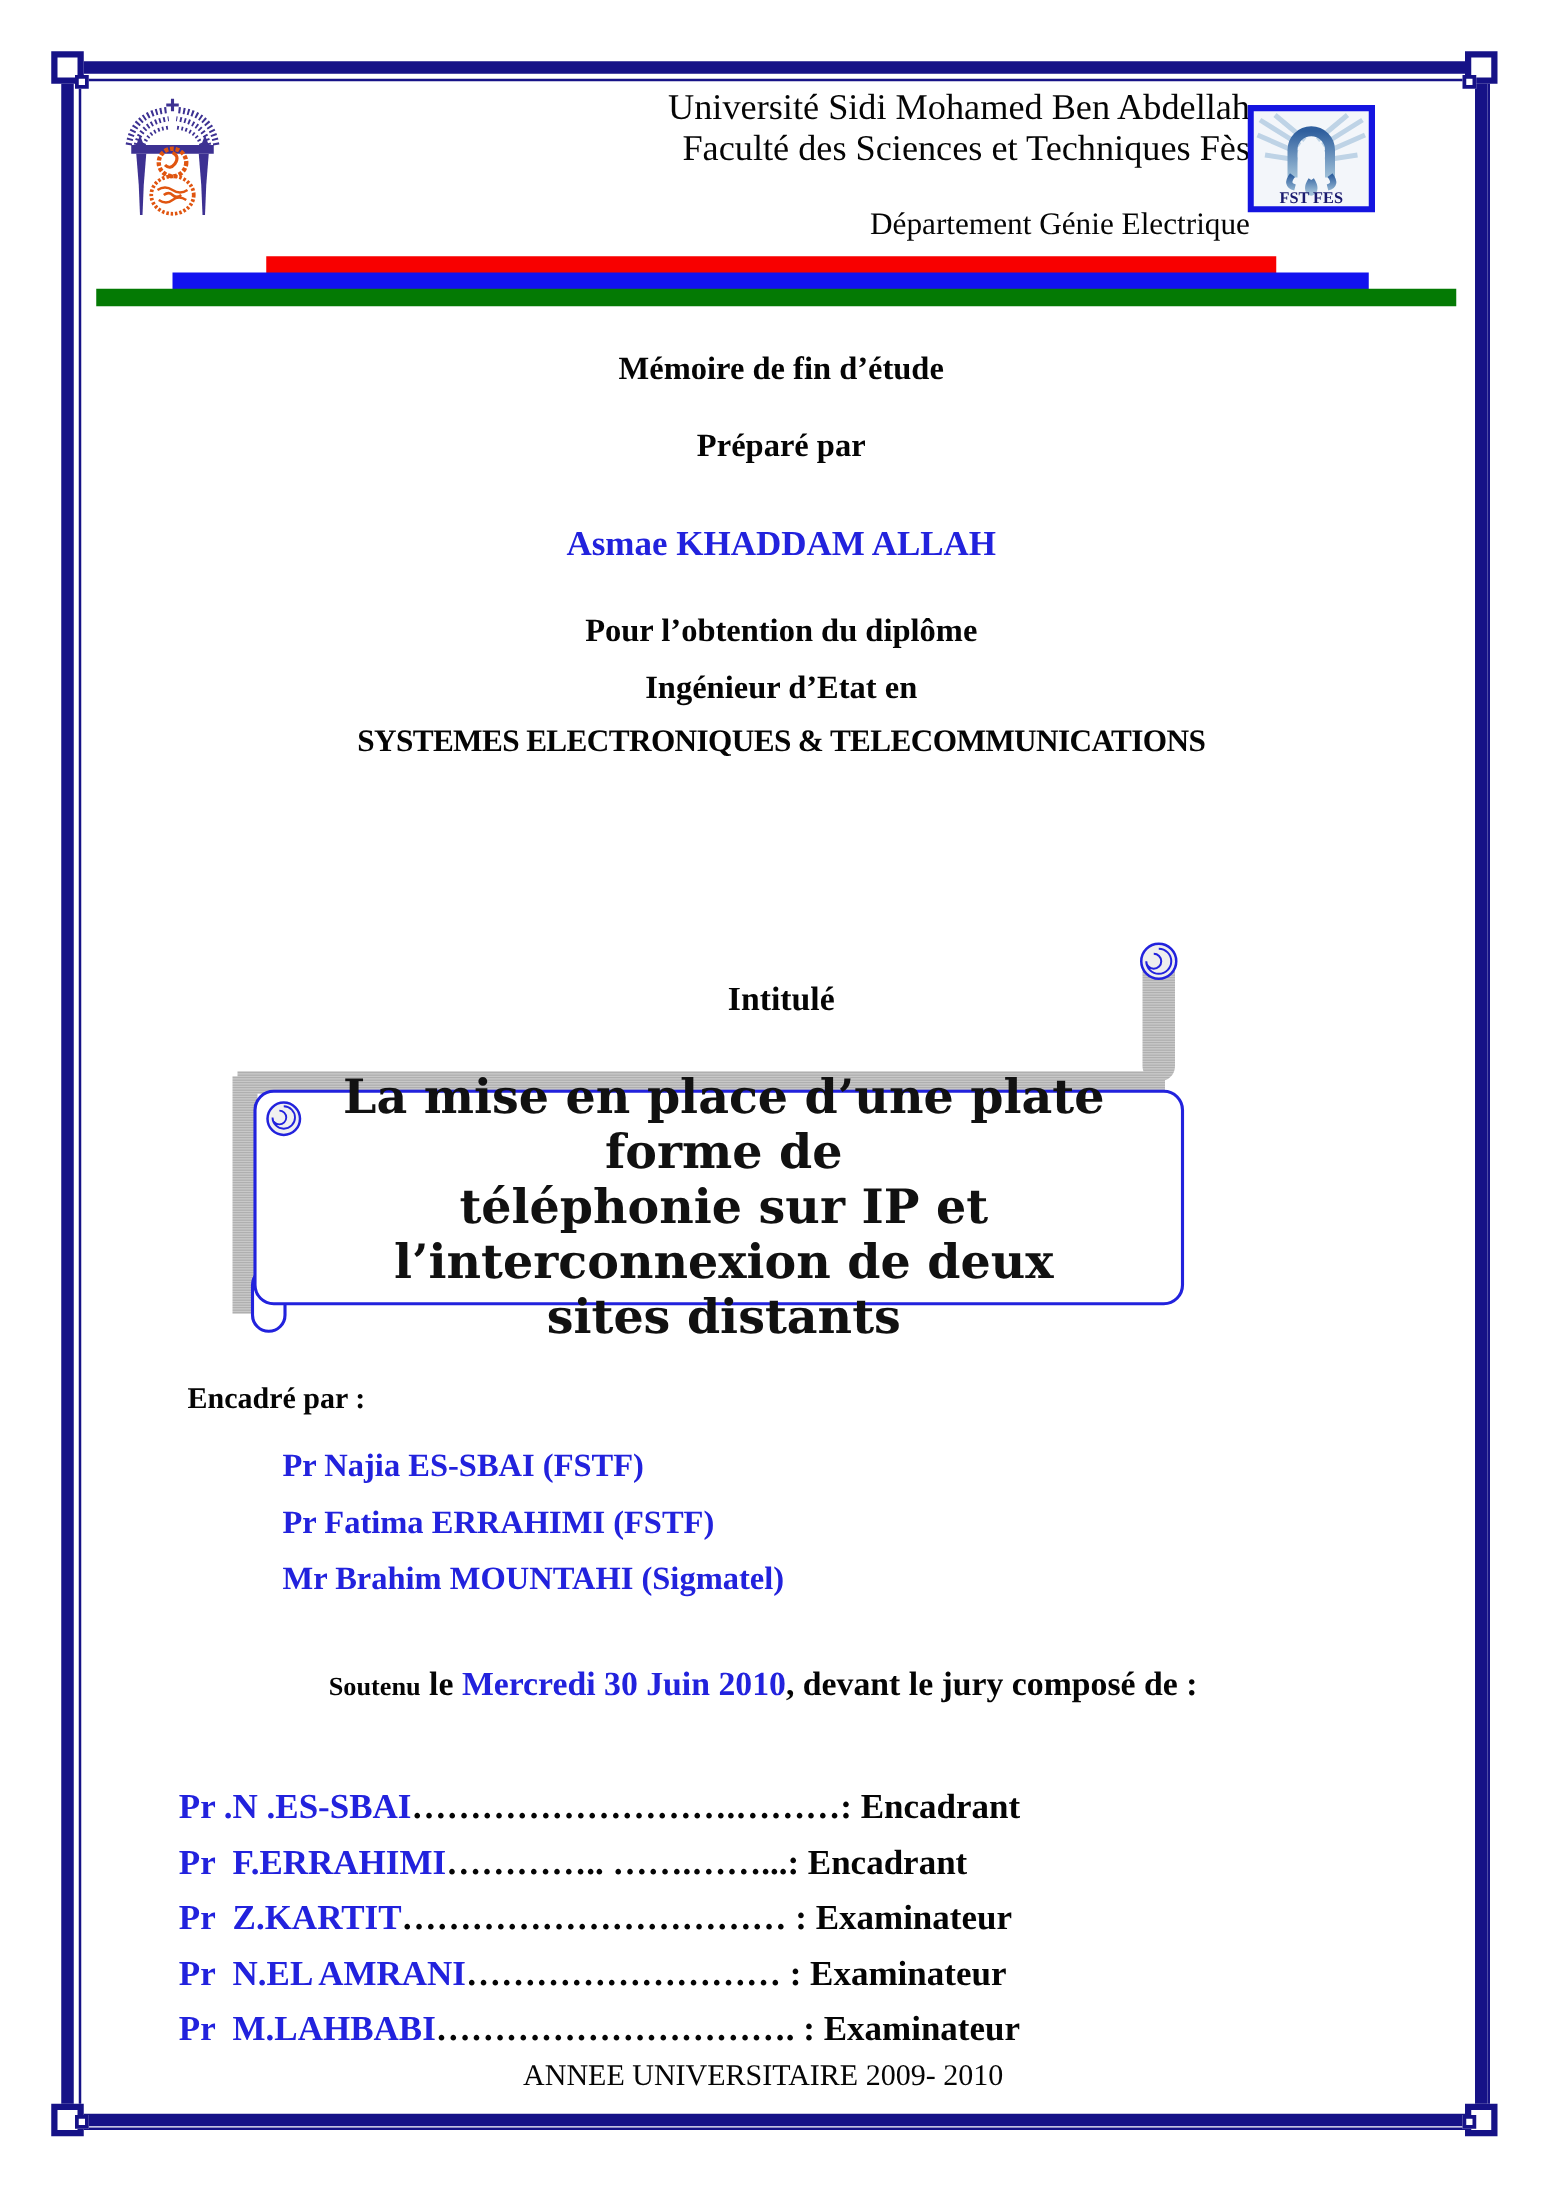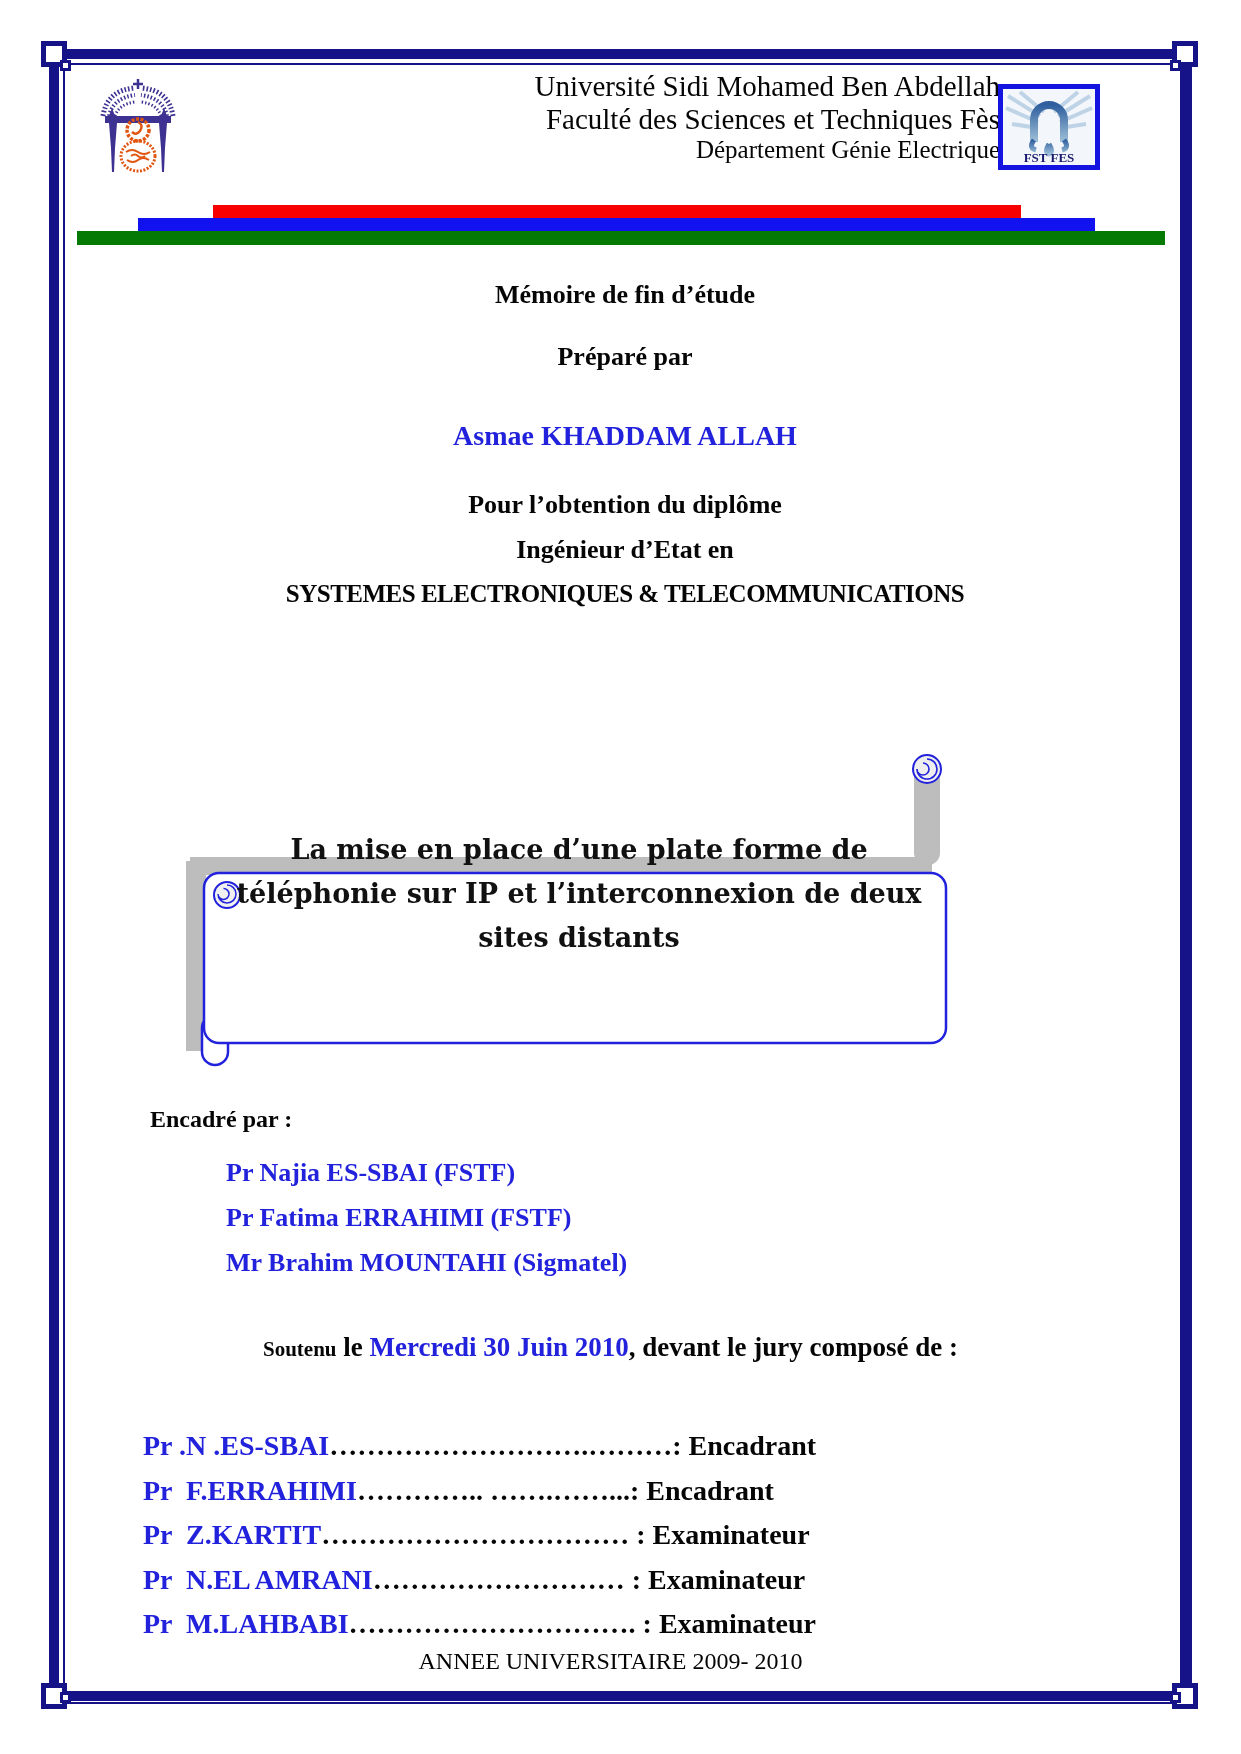--- a/index.html
+++ b/index.html
@@ -11,40 +11,40 @@
   .frame-thick{position:absolute;left:49px;top:49px;width:1141px;height:1652px;border:10px solid #161287;box-sizing:border-box;}
   .frame-thin{position:absolute;left:63px;top:63px;width:1129px;height:1641px;border:2px solid #161287;box-sizing:border-box;}
   .knot{position:absolute;width:26px;height:26px;border:5px solid #161287;background:#ffffff;box-sizing:border-box;}
   .knot-mini{position:absolute;width:11px;height:11px;border:3px solid #161287;background:#ffffff;box-sizing:border-box;}
   
   .emblem{position:absolute;left:95px;top:76px;width:86px;height:102px;}
   .fst-logo{position:absolute;left:998px;top:84px;width:102px;height:86px;}
   .header-text{position:absolute;left:220px;top:70px;width:780px;text-align:right;}
   .hl1{font-size:29px;line-height:33px;}
   .hl2{font-size:29px;line-height:32px;}
-  .hl3{font-size:25px;line-height:30px;}
+  .hl3{font-size:25px;line-height:30px;margin-top:30px;}
   
   .bar{position:absolute;}
   .bar-red{left:213px;top:205px;width:808px;height:14px;}
   .bar-blue{left:138px;top:218px;width:957px;height:14px;}
   .bar-green{left:77px;top:231px;width:1088px;height:14px;}
   
   .cline{position:absolute;left:0;right:20px;text-align:center;font-weight:bold;padding-left:29px;}
   .memoire{top:280px;font-size:26px;}
   .prepare{top:342px;font-size:26px;}
   .author{top:420px;font-size:28px;color:#2222dd;}
   .pour{top:490px;font-size:26px;}
   .ingenieur{top:535px;font-size:26px;}
   .systemes{top:580px;font-size:25px;letter-spacing:-0.5px;}
   .intitule{top:784px;font-size:27px;}
   
   .banner-svg{position:absolute;left:172px;top:735px;}
   .banner-text{
-    position:absolute;left:205px;top:828px;width:748px;text-align:center;
-    font-family:"DejaVu Serif","Liberation Serif",serif;font-weight:bold;font-size:27px;line-height:44px;color:#111;
+    position:absolute;left:205px;top:855px;width:748px;text-align:center;
+    font-family:"DejaVu Serif","Liberation Serif",serif;font-weight:bold;font-size:38px;line-height:44px;color:#111;
   }
   
   .encadre{position:absolute;left:150px;top:1106px;font-size:24px;font-weight:bold;}
   .supervisors{position:absolute;left:226px;top:1150px;font-size:26px;font-weight:bold;color:#2222dd;}
   .supervisors div{height:45px;line-height:45px;white-space:pre;}
   
   .soutenu{position:absolute;left:0;right:20px;top:1332px;text-align:center;font-weight:bold;font-size:27px;}
   .soutenu .small{font-size:21px;}
   .soutenu .date{color:#2222dd;}
   
@@ -125,20 +125,21 @@
   <div class="bar bar-red" style="background:#f80000"></div>
   <div class="bar bar-blue" style="background:#1212f0"></div>
   <div class="bar bar-green" style="background:#047a04"></div>
 
   <div class="cline memoire">Mémoire de fin d’étude</div>
   <div class="cline prepare">Préparé par</div>
   <div class="cline author">Asmae KHADDAM ALLAH</div>
   <div class="cline pour">Pour l’obtention du diplôme</div>
   <div class="cline ingenieur">Ingénieur d’Etat en</div>
   <div class="cline systemes">SYSTEMES ELECTRONIQUES &amp; TELECOMMUNICATIONS</div>
+  <div class="cline intitule">Intitulé</div>
 
   <svg class="banner-svg" width="800" height="340" viewBox="0 0 800 340">
     <defs>
       <pattern id="hatch" width="4" height="4" patternUnits="userSpaceOnUse">
         <rect width="4" height="4" fill="#d2d2d2"></rect>
         <path d="M0 1 H4 M0 3 H4" stroke="#9a9a9a" stroke-width="0.8"></path>
       </pattern>
     </defs>
 
     <rect x="742" y="20" width="26" height="110" rx="12" fill="url(#hatch)"></rect>

